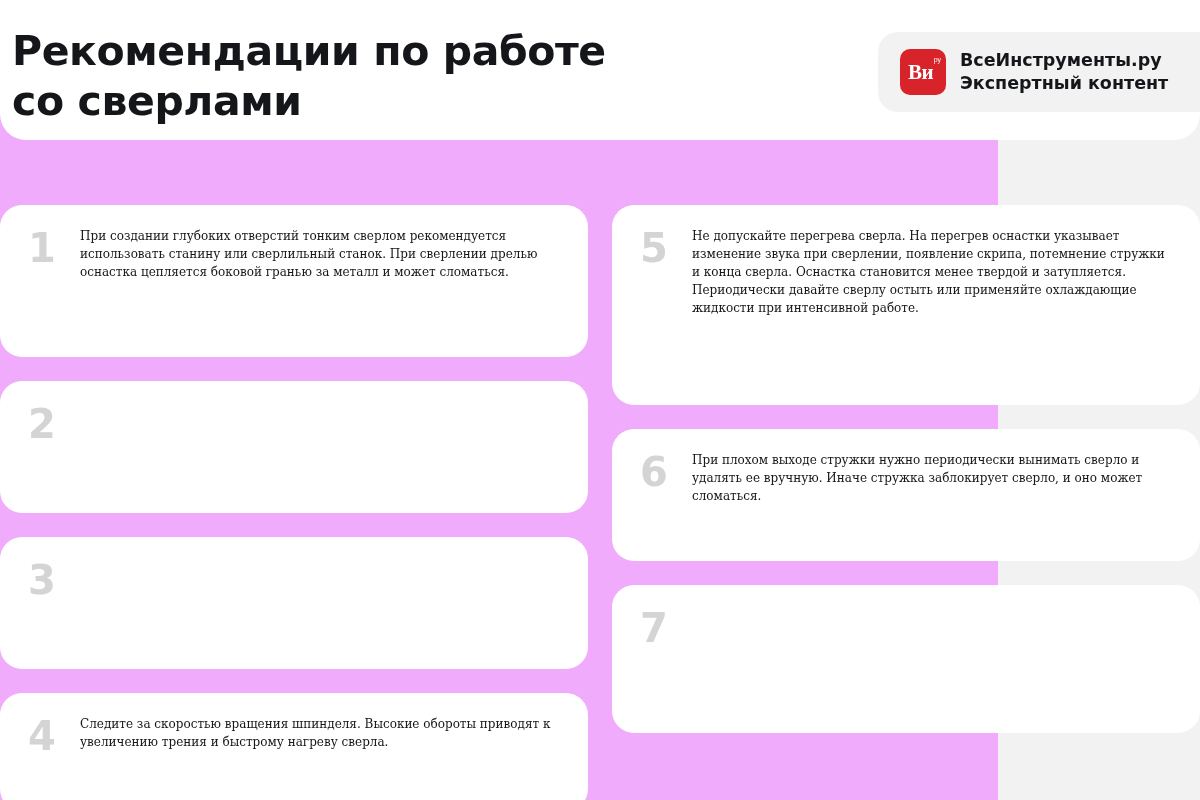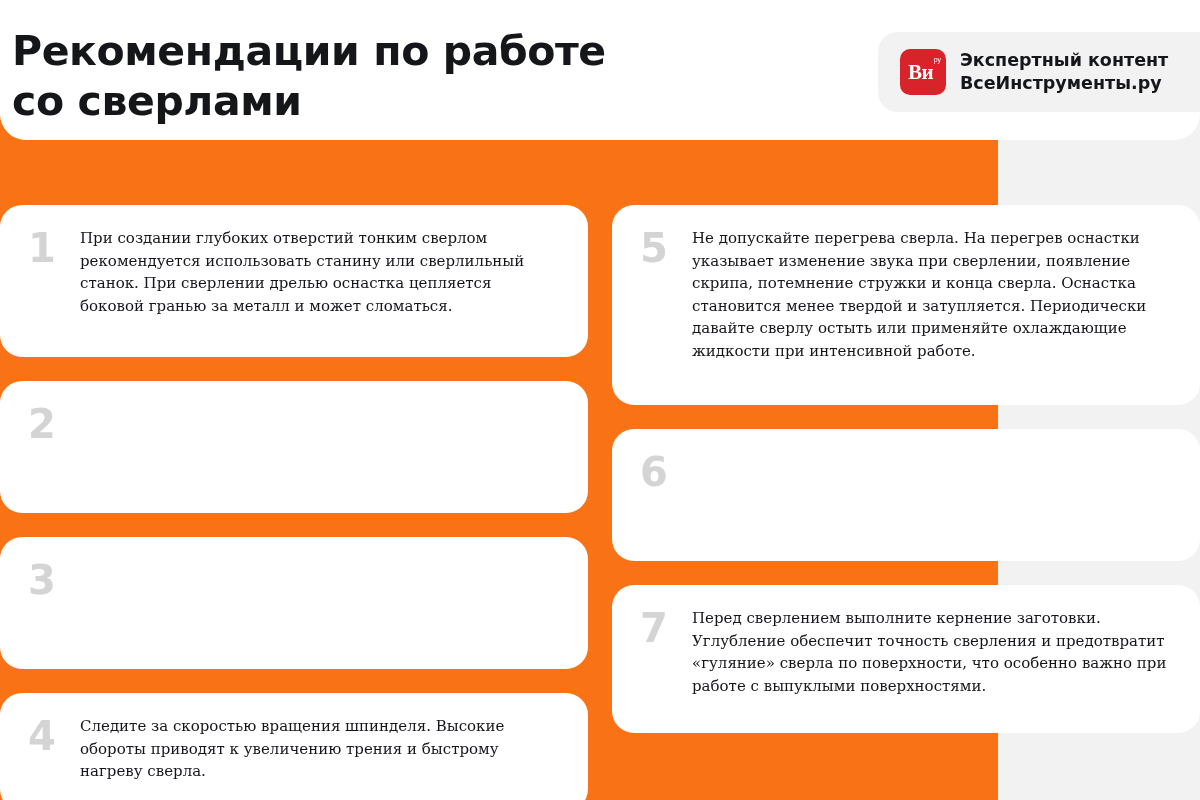--- a/index.html
+++ b/index.html
@@ -10,21 +10,21 @@
     width: 1200px;
     height: 800px;
     background: #f2f2f2;
     font-family: "Liberation Sans", sans-serif;
     overflow: hidden;
   }
   .page {
     position: relative;
     width: 998px;
     height: 800px;
-    background: #f97316;
+    background: #f0abfc;
   }
 
   
   .header {
     position: absolute;
     left: 0;
     top: 0;
     width: 1200px;
     height: 140px;
   }
@@ -128,21 +128,21 @@
     font-weight: bold;
     font-size: 40px;
     line-height: 0.95;
     color: #d4d4d4;
     flex: 0 0 auto;
     width: 52px;
     margin-top: 2px;
   }
   .card-text {
     font-family: "DejaVu Serif", serif;
-    font-size: 15px;
+    font-size: 12px;
     line-height: 1.5;
     color: #15161a;
     flex: 1 1 auto;
   }
 
   
   .col-left .card:nth-child(1) { min-height: 152px; }
   .col-left .card:nth-child(2) { min-height: 132px; }
   .col-left .card:nth-child(3) { min-height: 132px; }
   .col-left .card:nth-child(4) { min-height: 118px; }
@@ -160,22 +160,22 @@
     <div class="header-bg"></div>
     <div class="title">Рекомендации по работе
 со сверлами</div>
 
     <div class="brand">
       <div class="brand-logo">
         <span class="bi">Ви</span>
         <span class="ru">ру</span>
       </div>
       <div class="brand-text">
+        <div>ВсеИнструменты.ру</div>
         <div>Экспертный контент</div>
-        <div>ВсеИнструменты.ру</div>
       </div>
     </div>
   </div>
 
   <div class="col col-left">
     <div class="card">
       <div class="card-num">1</div>
       <div class="card-text">При создании глубоких отверстий тонким сверлом рекомендуется использовать станину или сверлильный станок. При сверлении дрелью оснастка цепляется боковой гранью за металл и может сломаться.</div>
     </div>
     <div class="card">
@@ -190,20 +190,20 @@
     </div>
   </div>
 
   <div class="col col-right">
     <div class="card">
       <div class="card-num">5</div>
       <div class="card-text">Не допускайте перегрева сверла. На перегрев оснастки указывает изменение звука при сверлении, появление скрипа, потемнение стружки и конца сверла. Оснастка становится менее твердой и затупляется. Периодически давайте сверлу остыть или применяйте охлаждающие жидкости при интенсивной работе.</div>
     </div>
     <div class="card">
       <div class="card-num">6</div>
+      <div class="card-text">При плохом выходе стружки нужно периодически вынимать сверло и удалять ее вручную. Иначе стружка заблокирует сверло, и оно может сломаться.</div>
     </div>
     <div class="card">
       <div class="card-num">7</div>
-      <div class="card-text">Перед сверлением выполните кернение заготовки. Углубление обеспечит точность сверления и предотвратит «гуляние» сверла по поверхности, что особенно важно при работе с выпуклыми поверхностями.</div>
     </div>
   </div>
 
 </div>
 
 </body></html>

